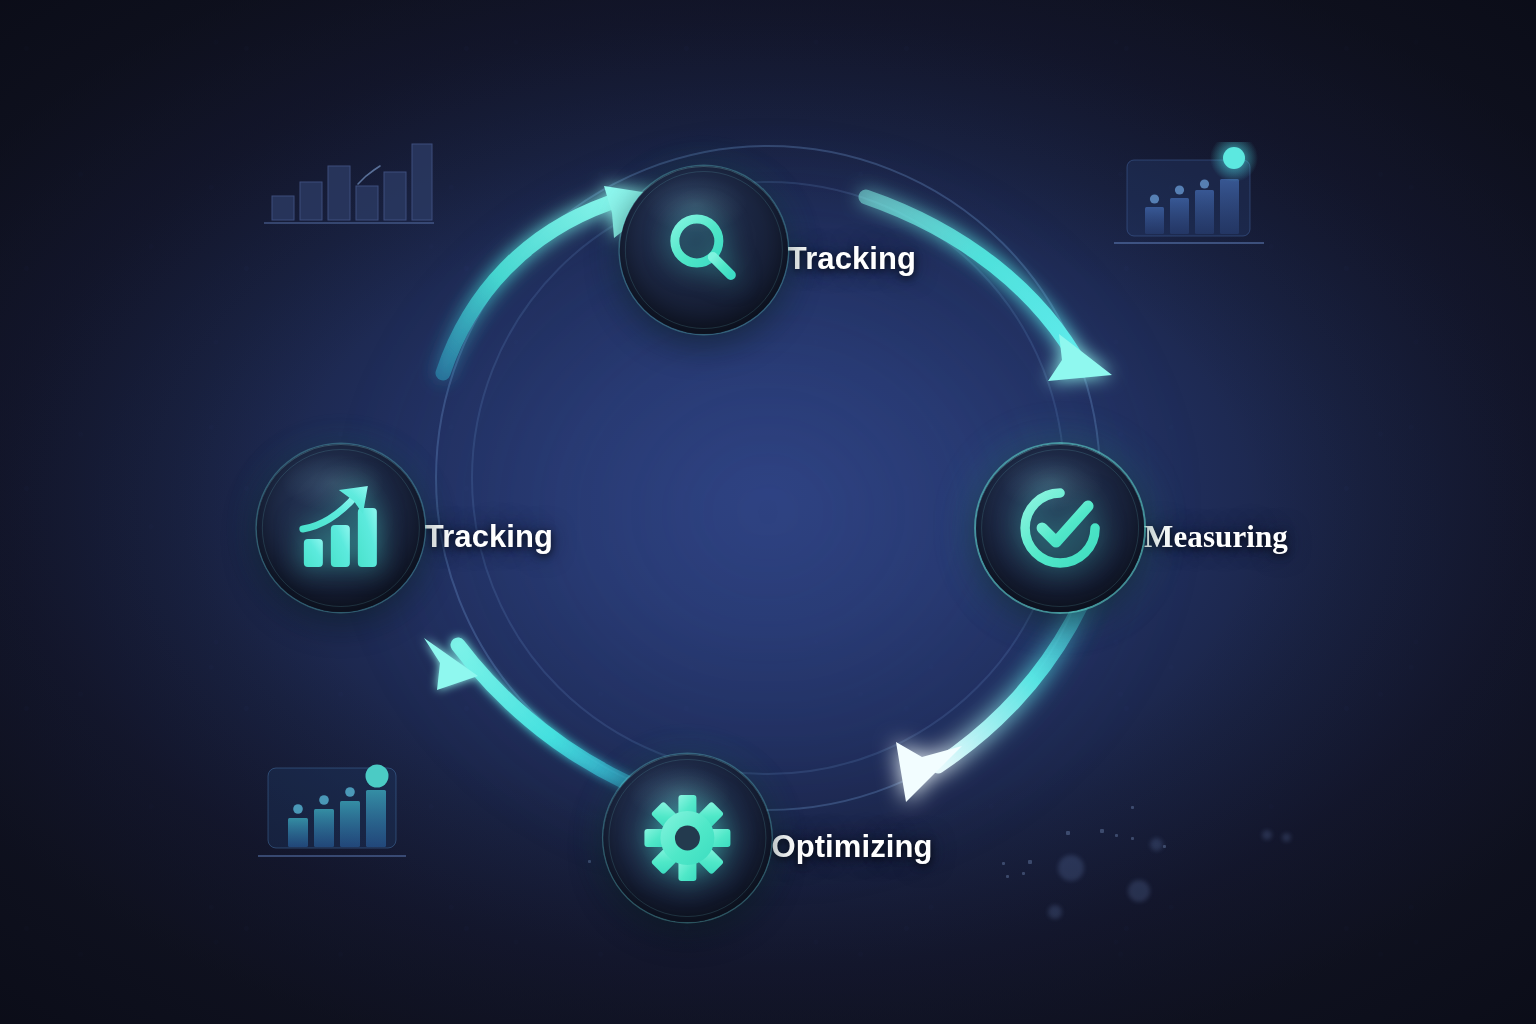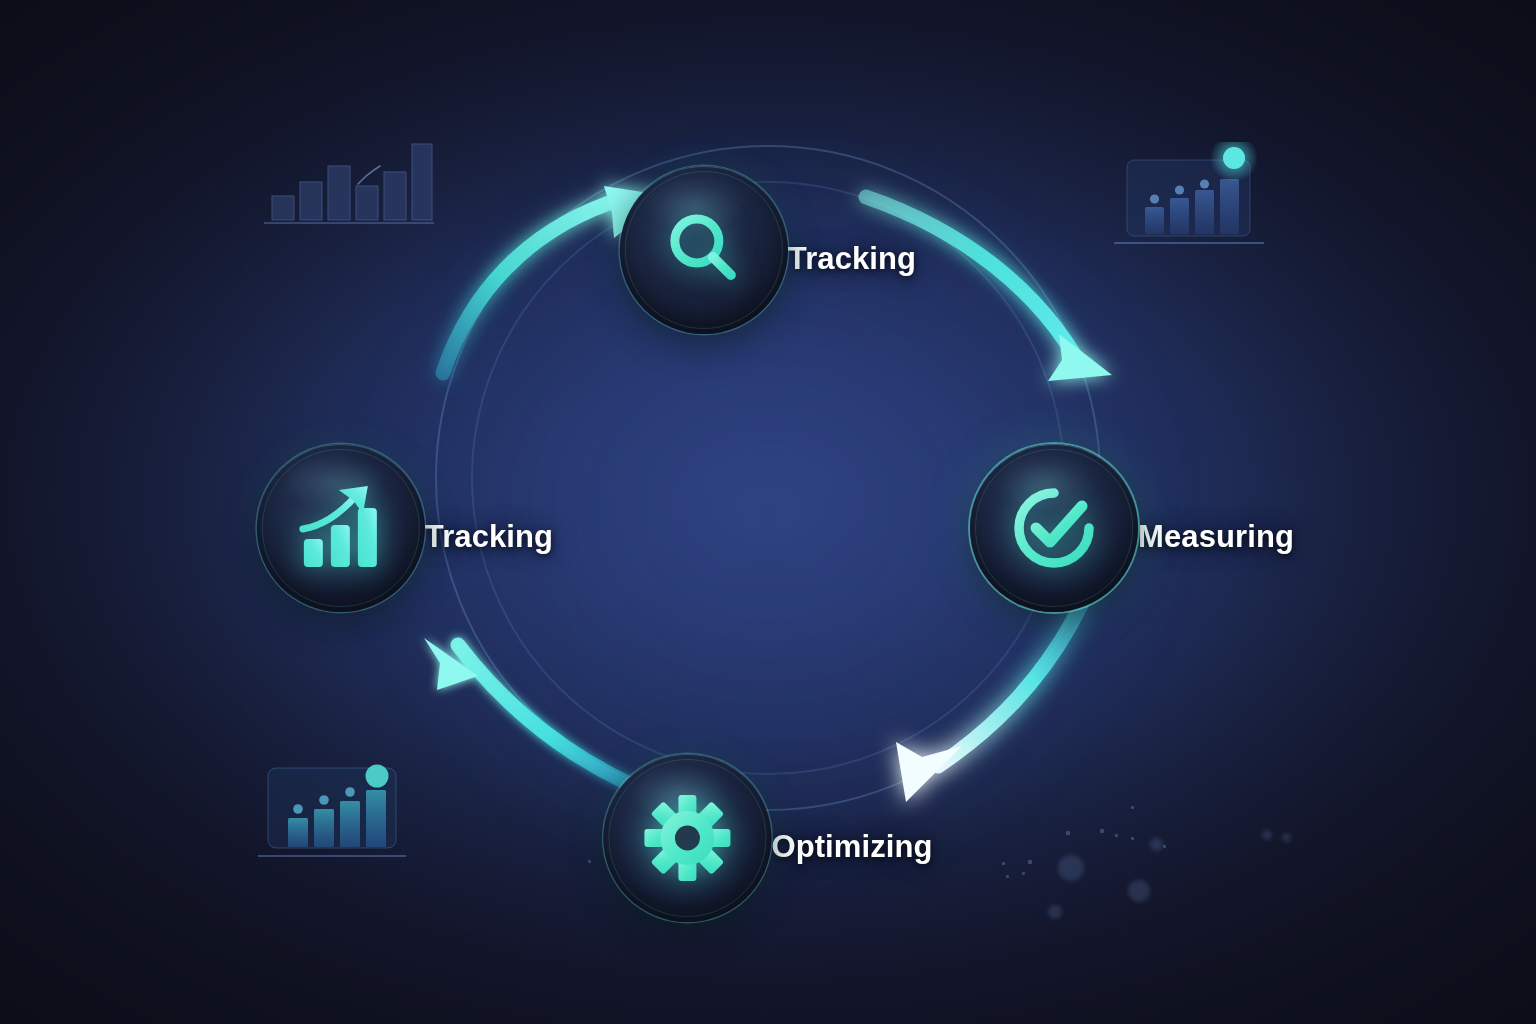--- a/index.html
+++ b/index.html
@@ -297,21 +297,21 @@
             </linearGradient>
           </defs>
           <circle cx="36" cy="34" r="22" fill="none" stroke="url(#icT)" stroke-width="9"></circle>
           <line x1="52" y1="50" x2="70" y2="68" stroke="url(#icT)" stroke-width="10" stroke-linecap="round"></line>
         </svg>
       </span>
     </div>
     <div class="node-label">Tracking</div>
   </div>
 
-  <div class="node" style="left:1132px;top:528px;">
+  <div class="node" style="left:1132px;top:528px;font-family:Liberation Serif, serif;">
     <div class="node-circle" style="width:168px;height:168px;
                 box-shadow:0 0 0 2px rgba(105,235,220,.50), inset 0 1px 0 rgba(160,245,240,.26),
                            inset 0 -10px 26px rgba(0,0,0,.50), 0 10px 34px rgba(0,0,0,.48),
                            0 0 44px rgba(78,225,210,.26);">
       <span>
         <svg class="icon-svg" width="96" height="96" viewBox="0 0 96 96">
           <defs>
             <linearGradient id="icM" x1="0" y1="0" x2="1" y2="1">
               <stop offset="0%" stop-color="#8df5e0"></stop>
               <stop offset="55%" stop-color="#52e8c9"></stop>

